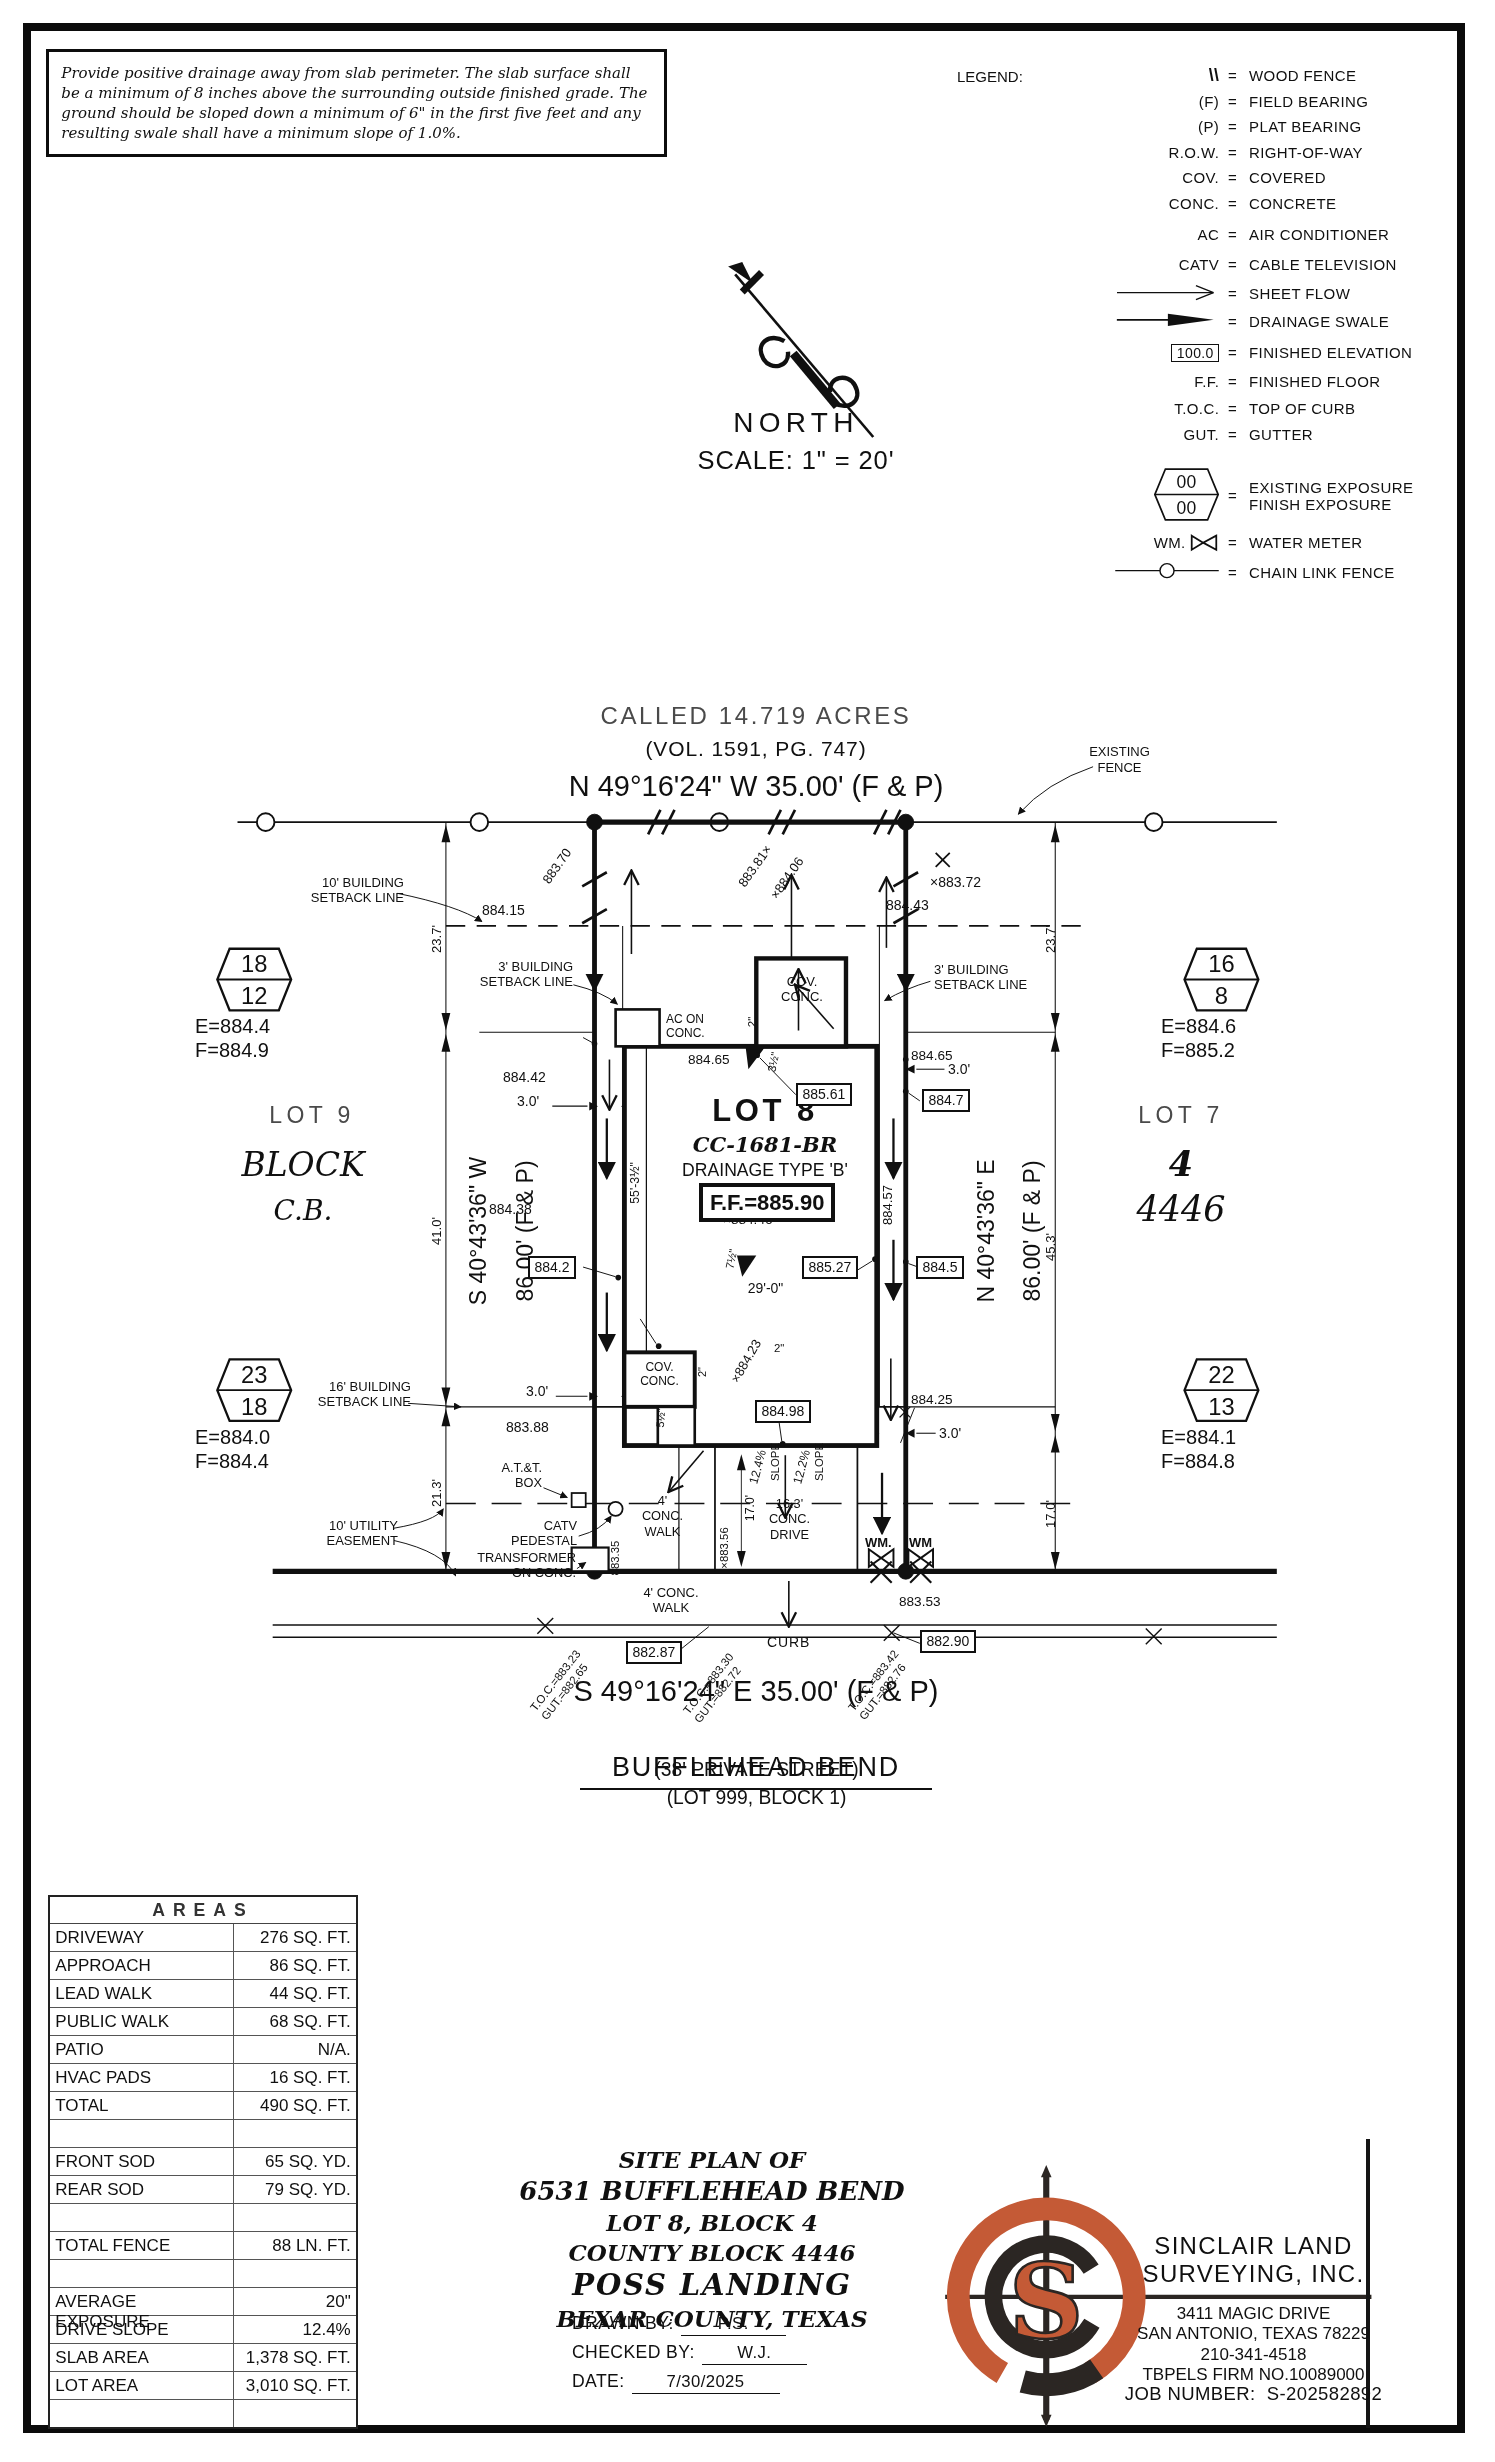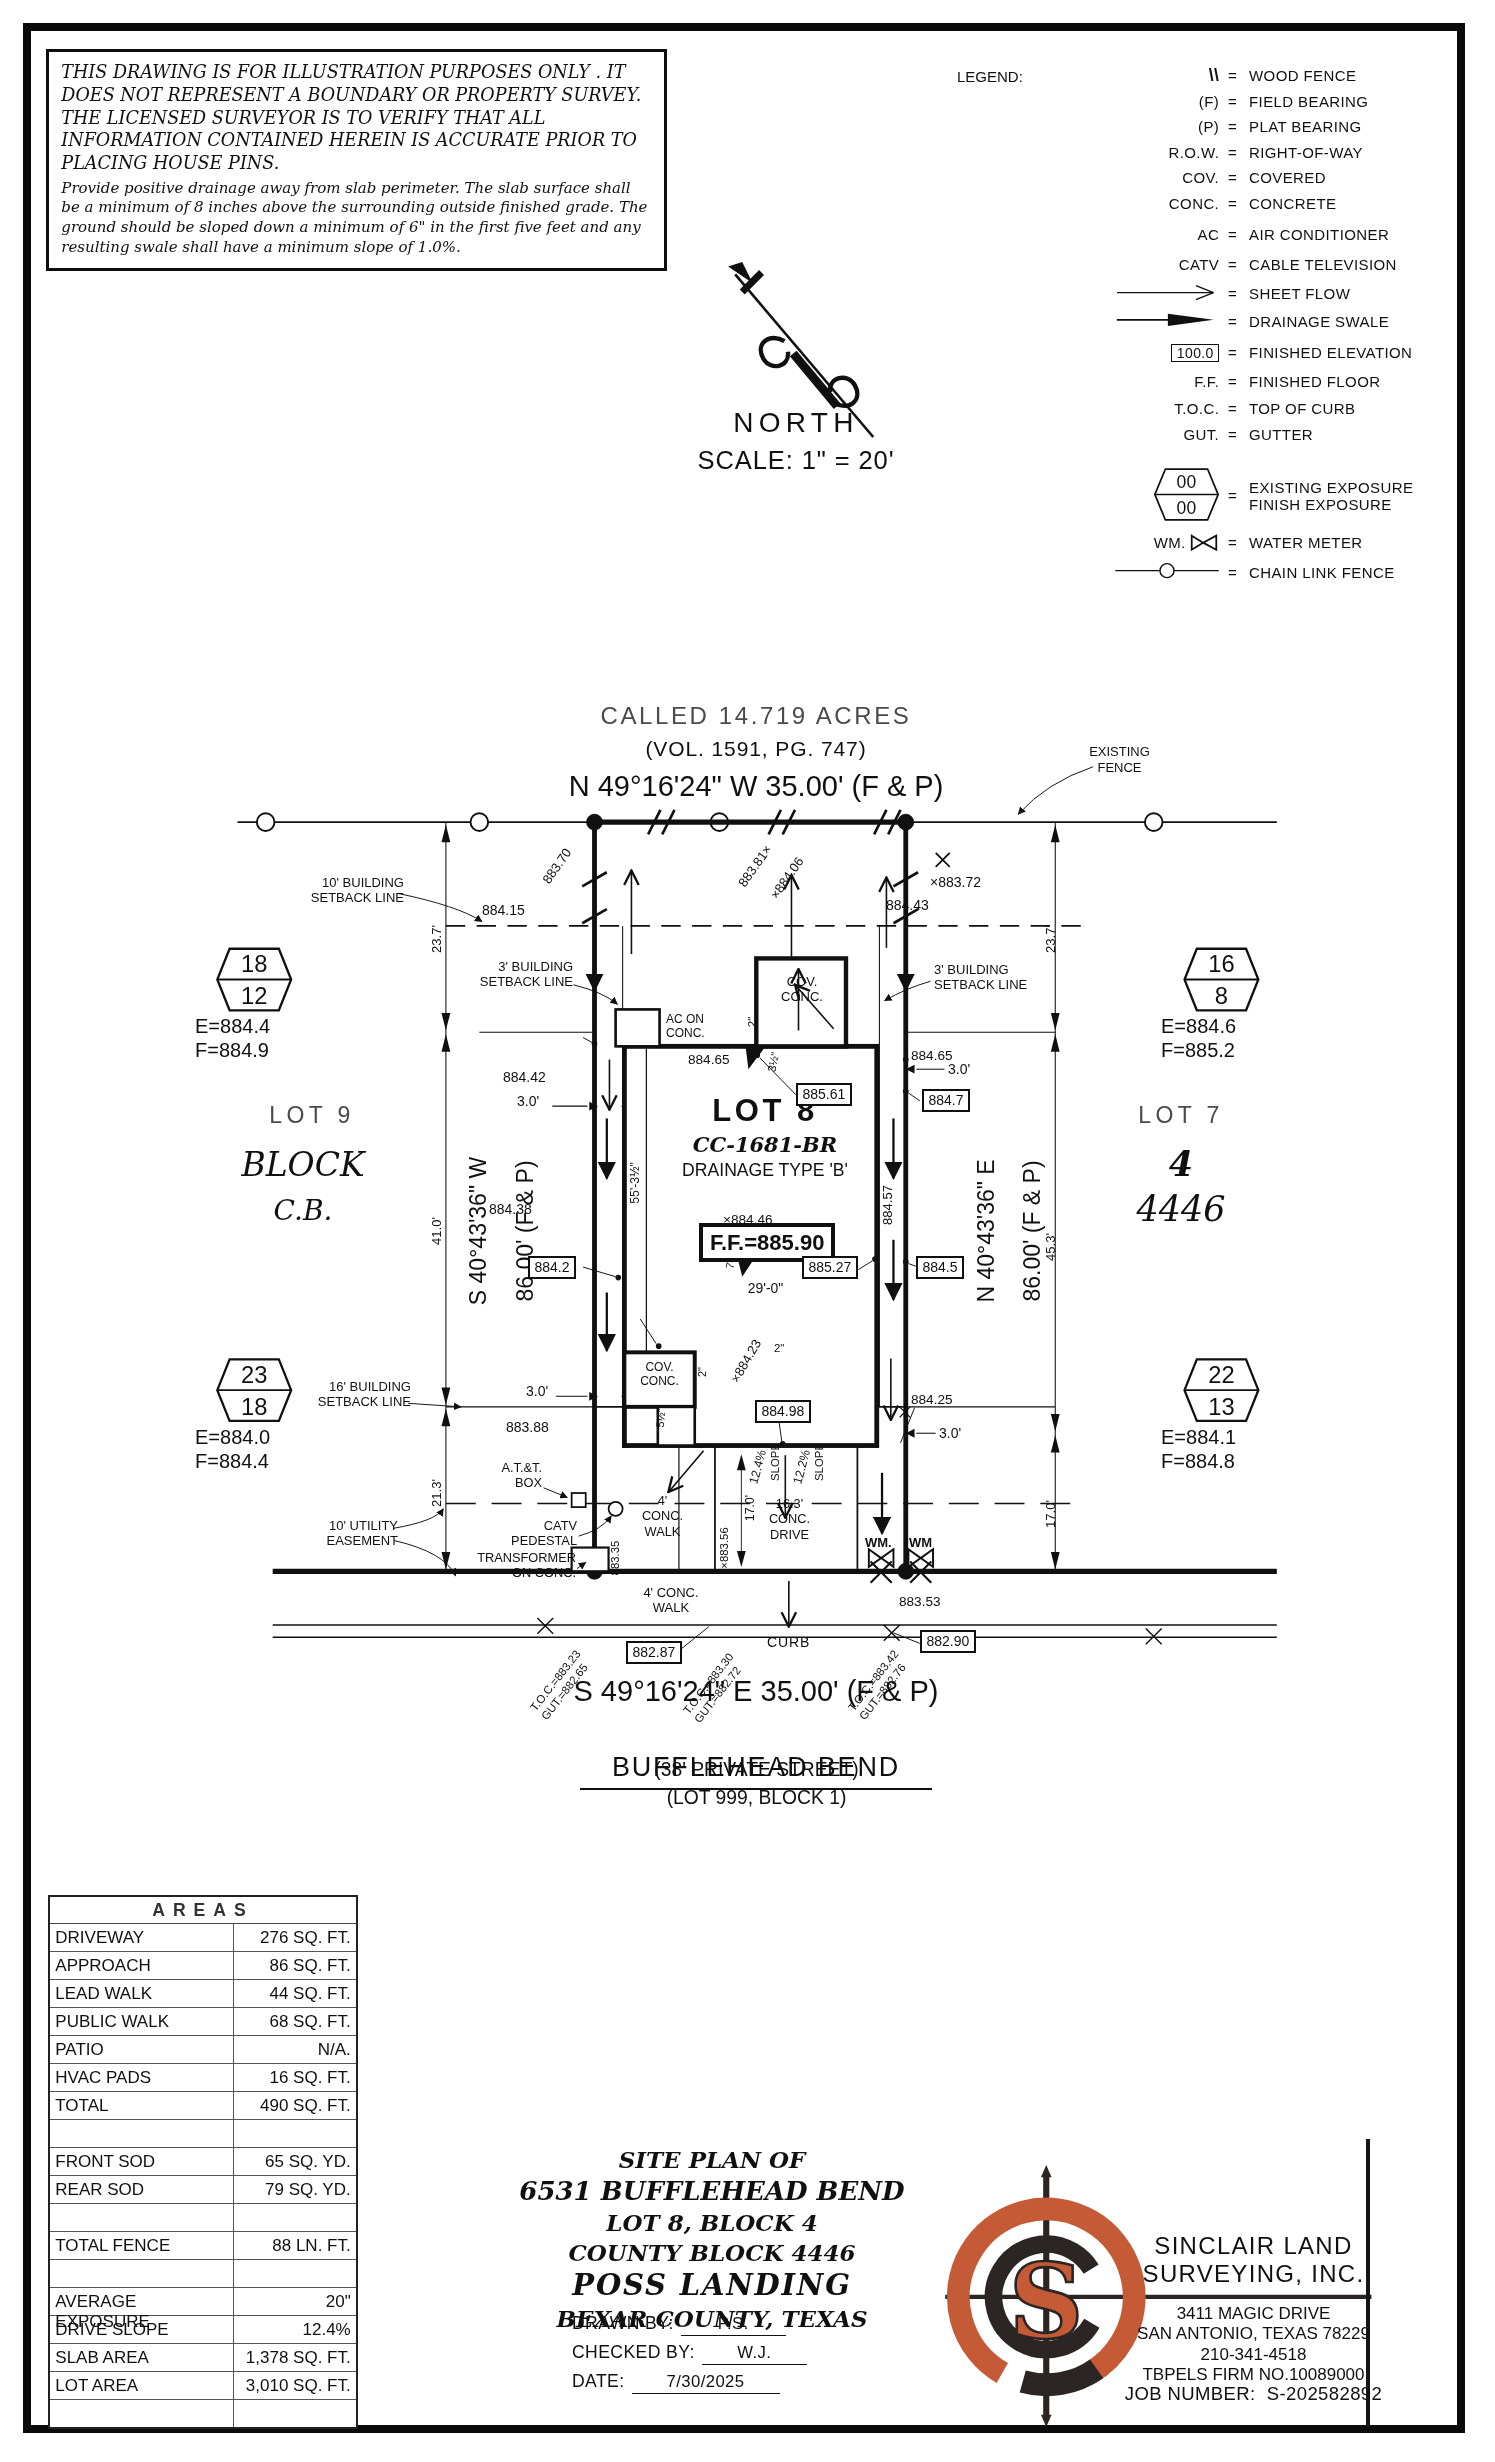--- a/index.html
+++ b/index.html
@@ -36,21 +36,20 @@
   .firm-addr{position:absolute;left:1095px;top:2304px;width:317px;text-align:center;font-size:17px;line-height:1.2;}
   .firm-job{position:absolute;left:1095px;top:2383px;width:317px;text-align:center;font-size:18.5px;letter-spacing:0.4px;}
   .vdivider{position:absolute;left:1366px;top:2139px;width:3.5px;height:289px;background:#151515;}
 </style>
 </head>
 <body>
 
 <div class="page-border"></div>
 
 <div class="disclaimer">
-  <div class="d1">THIS DRAWING IS FOR ILLUSTRATION PURPOSES ONLY . IT DOES NOT REPRESENT A BOUNDARY OR PROPERTY SURVEY. THE LICENSED SURVEYOR IS TO VERIFY THAT ALL INFORMATION CONTAINED HEREIN IS ACCURATE PRIOR TO PLACING HOUSE PINS.</div>
   <div class="d2">Provide positive drainage away from slab perimeter. The slab surface shall be a minimum of 8 inches above the surrounding outside finished grade. The ground should be sloped down a minimum of 6" in the first five feet and any resulting swale shall have a minimum slope of 1.0%.</div>
 </div>
 
 <div class="legend" style="position:absolute;">
   <span class="lab" style="left:-141px;top:5.3px;font-size:15px;">LEGEND:</span>
   <div class="lrow">
     <span class="lsym" style="font-size:17.6px;font-weight:bold;">\\</span>
     <span class="leq">=</span>
     <span class="llbl">WOOD FENCE</span>
   </div>
@@ -420,21 +419,21 @@
 <div class="lab ctr" style="left:767px;top:974px;width:70px;font-size:13px;"><span>COV.</span><br><span>CONC.</span></div>
 <div class="lab" style="left:688px;top:1052px;font-size:13.6px;">884.65</div>
 <div class="ebox" style="left:796px;top:1083px;">885.61</div>
 <div class="lab" style="left:911px;top:1048px;font-size:13.6px;">884.65</div>
 <div class="lab" style="left:948px;top:1061px;">3.0'</div>
 <div class="ebox" style="left:922px;top:1089px;">884.7</div>
 
 <div class="lab ctr" style="left:677px;top:1093px;width:176px;font-size:31px;font-weight:bold;letter-spacing:3.5px;">LOT 8</div>
 <div class="lab ctr serif-i" style="left:677px;top:1133px;width:176px;font-size:21px;font-weight:bold;">CC-1681-BR</div>
 <div class="lab ctr" style="left:655px;top:1160px;width:220px;font-size:17.6px;">DRAINAGE TYPE 'B'</div>
-<div class="ebox" style="left:699px;top:1183px;border-width:4.4px;font-size:22px;font-weight:bold;padding:0.9px 7px;margin-top:40px;">F.F.=885.90</div>
+<div class="ebox" style="left:699px;top:1183px;border-width:4.4px;font-size:22px;font-weight:bold;padding:0.9px 7px;">F.F.=885.90</div>
 <div class="lab" style="left:723px;top:1212px;font-size:13.6px;">×884.46</div>
 
 <div class="lab" style="left:503px;top:1069px;">884.42</div>
 <div class="lab" style="left:517px;top:1093px;">3.0'</div>
 <div class="lab" style="left:489px;top:1201px;">884.38</div>
 <div class="ebox" style="left:528px;top:1256px;">884.2</div>
 <div class="lab" style="left:635px;top:1183px;transform:translate(-50%,-50%) rotate(-90deg);font-size:12.3px;">55'-3½"</div>
 <div class="lab" style="left:774px;top:1062px;transform:translate(-50%,-50%) rotate(-78deg);font-size:11.4px;">3½"</div>
 <div class="lab" style="left:753px;top:1022px;transform:translate(-50%,-50%) rotate(-90deg);font-size:11.4px;">2"</div>
 

